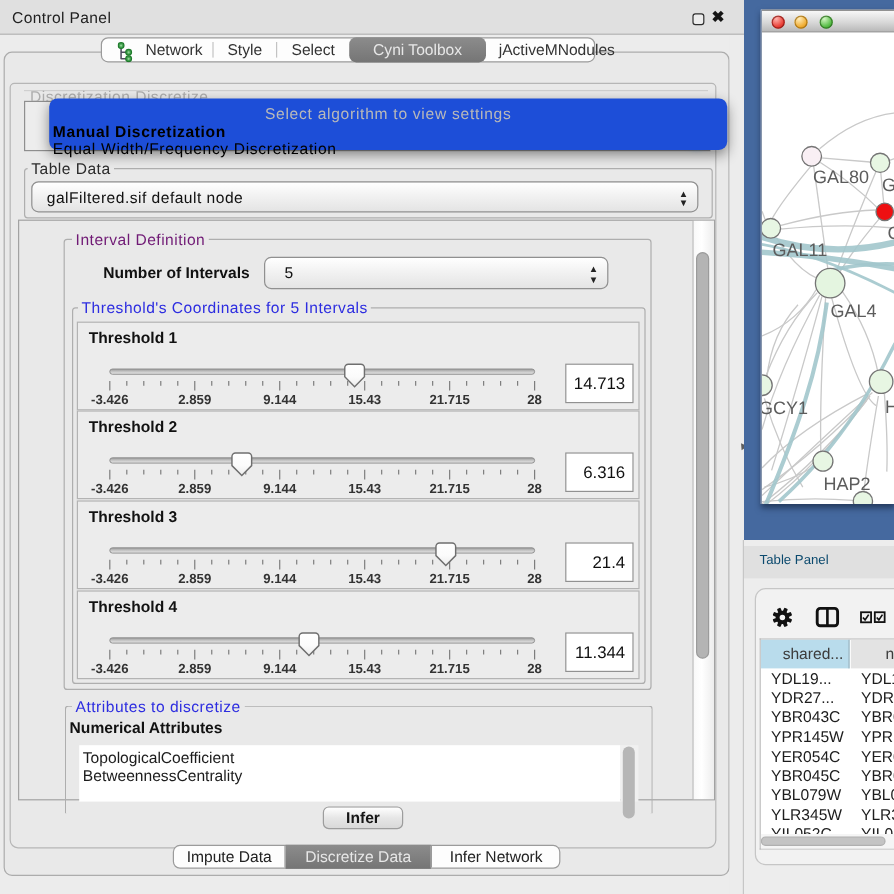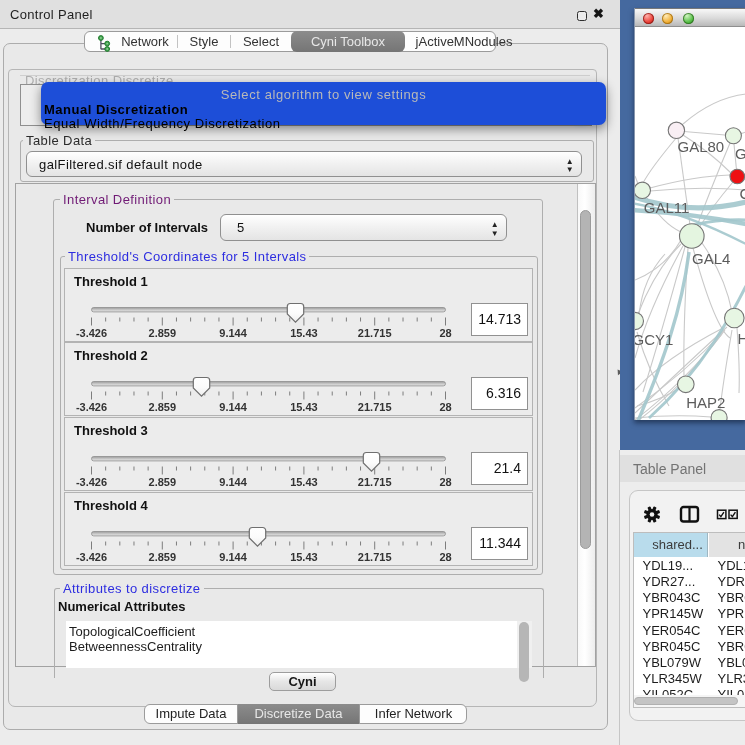--- a/index.html
+++ b/index.html
@@ -95,21 +95,21 @@
 #nettitle { position:absolute; left:0; top:0; width:112px; height:19px;
   background:linear-gradient(#f8f8f8,#d9d9d9 55%,#b9b9b9); border-bottom:1px solid #8f8f8f; border-top:1px solid #787878; }
 .tl { position:absolute; top:3.5px; width:11px; height:11px; border-radius:50%; }
 #tl-r { left:7.5px; background:radial-gradient(circle at 35% 25%, #ffb3ad, #ea3f36 60%, #9e211c); box-shadow:inset 0 0 0 1px rgba(130,20,15,0.7); }
 #tl-y { left:27px; background:radial-gradient(circle at 35% 25%, #ffedbb, #f0ad33 60%, #b37712); box-shadow:inset 0 0 0 1px rgba(150,100,10,0.7); }
 #tl-g { left:47.5px; background:radial-gradient(circle at 35% 25%, #d2f5c2, #55bd45 60%, #2e8526); box-shadow:inset 0 0 0 1px rgba(40,100,25,0.7); }
 #netcontent { position:absolute; left:0; top:20px; width:111px; height:392px; overflow:hidden; }
 
 #tablepanel { left:620px; top:450px; width:125px; height:295px; background:#ededed; }
 #tp-bar { position:absolute; left:0px; top:5px; width:125px; height:27px; background:#e0e0e0; }
-#tp-bar span { position:absolute; left:13px; top:6px; font-size:14px; color:#737373; }
+#tp-bar span { position:absolute; left:13px; top:6px; font-size:11px; color:#0c4a6e; }
 #tp-panel { position:absolute; left:9px; top:40px; width:130px; height:231px;
   background:#f2f2f2; border:1px solid #c6c6c6; border-radius:9px; }
 #tbl { position:absolute; left:13px; top:82px; width:120px; height:176px; background:#fff;
   border:1px solid #bdbdbd; border-right:none; overflow:hidden; }
 #tbl-h1 { position:absolute; left:0; top:0; width:74px; height:24px; background:#b9dcec;
   border-right:1px solid #9eb7c2; text-align:center; text-indent:14px; line-height:24px; font-size:13px; color:#3c3c3c; }
 #tbl-h2 { position:absolute; left:75px; top:0; width:45px; height:24px; background:#e3e3e3;
   font-size:13px; color:#3c3c3c; line-height:24px; padding-left:29px; }
 .trowc1 { position:absolute; left:8.5px; width:70px; font-size:13px; color:#1d1d1d; }
 .trowc2 { position:absolute; left:83.5px; width:40px; font-size:13px; color:#1d1d1d; }
@@ -379,21 +379,21 @@
         <div>BetweennessCentrality</div>
     </div>
     <div style="position:absolute;" id="attr-sb">
         <div id="attr-sb-t"></div>
       </div>
     <div id="vsb">
         <div id="vsb-thumb"></div>
       </div>
   </div>
 
-  <div class="abs" id="apply">Cyni</div>
+  <div class="abs" id="apply">Infer</div>
   <div class="abs" id="bottabs">
     <div class="tb" style="left:0;width:92px;">Impute Data</div>
     <div class="sep" style="left:92px;"></div>
     <div id="bt-sel">Discretize Data</div>
     <div class="sep" style="left:214px;"></div>
     <div class="tb" style="left:215px;width:107px;">Infer Network</div>
   </div>
 
   <div class="abs" id="toptabs">
     <svg style="position:absolute;left:13px;top:3px" width="13" height="17" viewBox="0 0 13 17">

